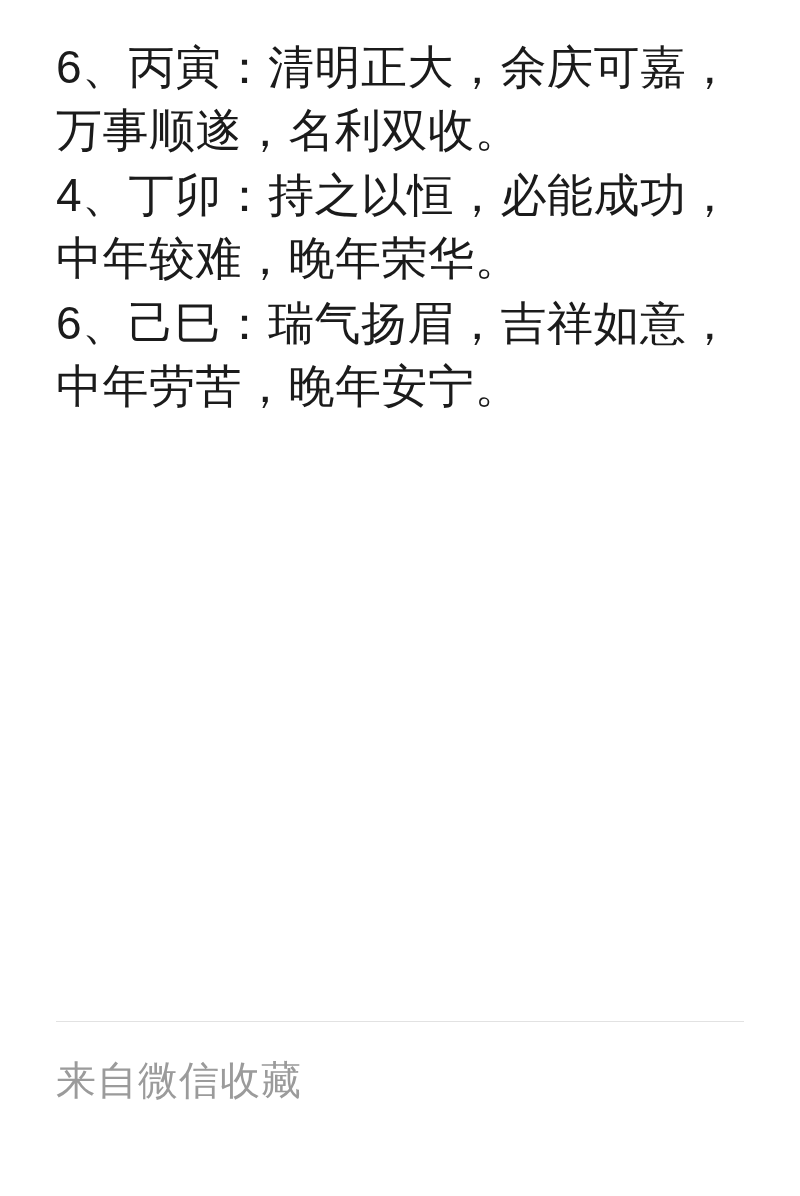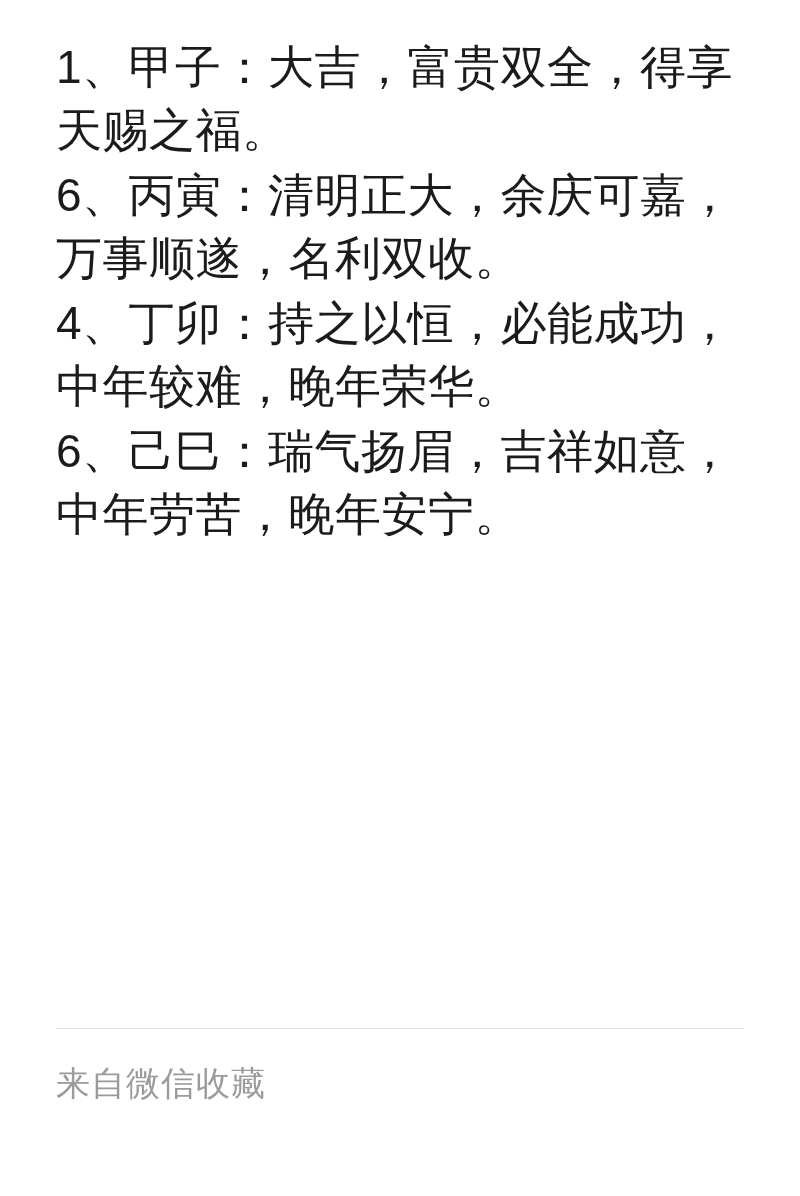--- a/index.html
+++ b/index.html
@@ -43,32 +43,31 @@
     flex: 0 0 auto;
     padding-bottom: 92px;
   }
   .divider {
     height: 1px;
     background: #e2e2e2;
     width: 100%;
     margin: 0 0 34px 0;
   }
   .source {
-    font-size: 34px;
+    font-size: 40px;
     color: #9b9b9b;
     line-height: 1.2;
     letter-spacing: 1px;
   }
 </style>
 </head>
 <body>
 
 <div class="page">
   <div class="content">
-    <p class="entry">1、甲子：大吉，富贵双全，得享天赐之福。</p>
     <p class="entry">6、丙寅：清明正大，余庆可嘉，万事顺遂，名利双收。</p>
     <p class="entry">4、丁卯：持之以恒，必能成功，中年较难，晚年荣华。</p>
     <p class="entry">6、己巳：瑞气扬眉，吉祥如意，中年劳苦，晚年安宁。</p>
   </div>
 
   <div class="spacer"></div>
 
   <div class="footer-wrap">
     <div class="divider"></div>
     <div class="source">来自微信收藏</div>

